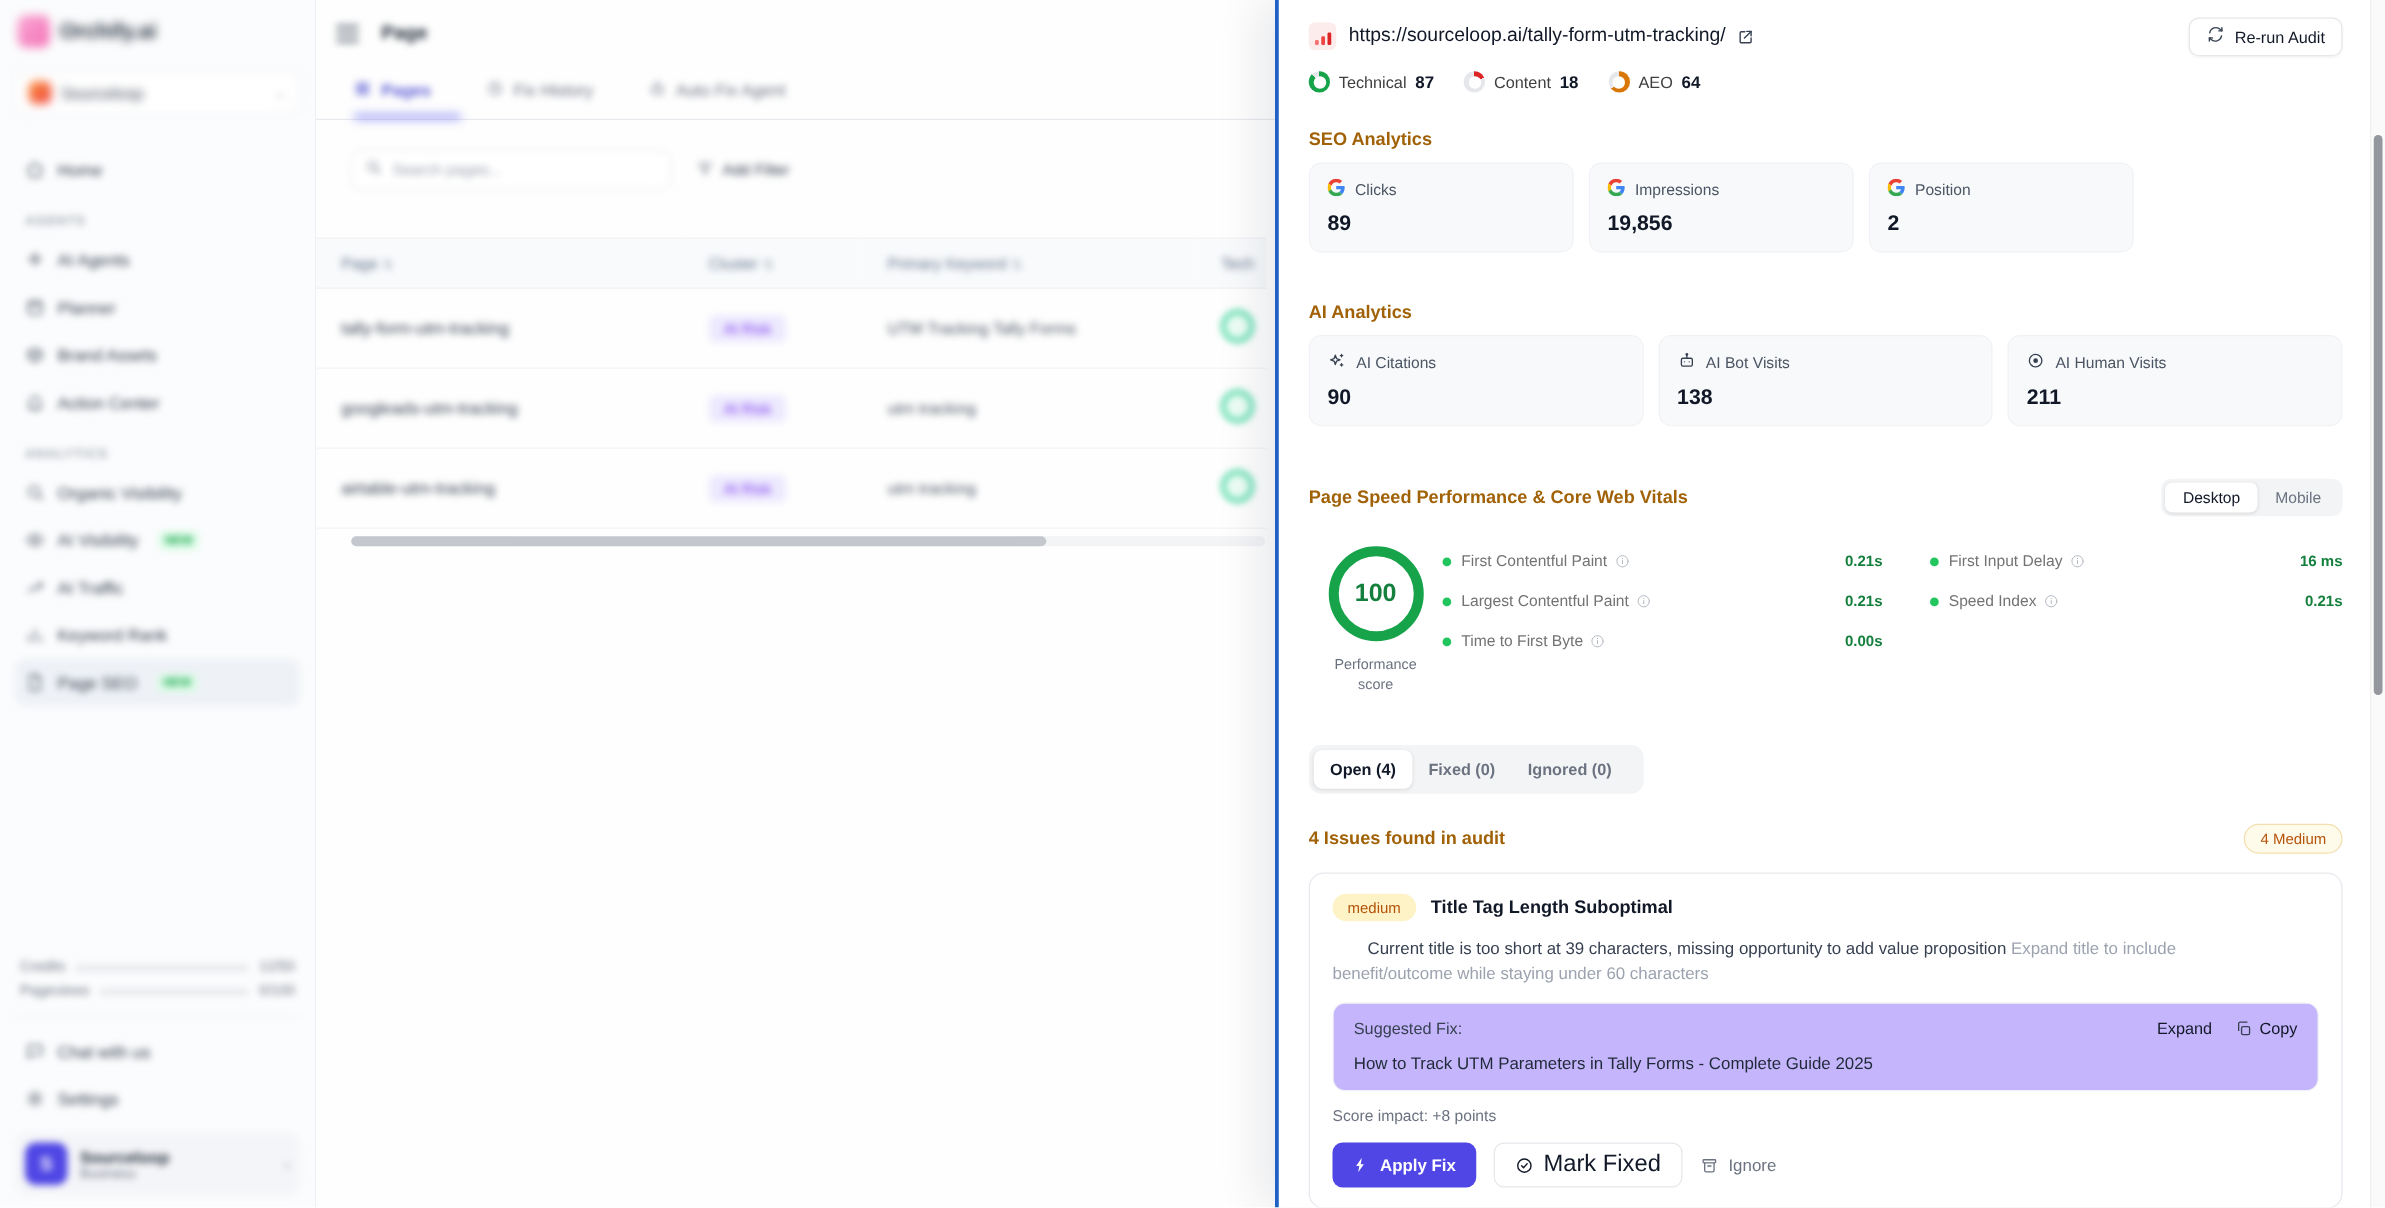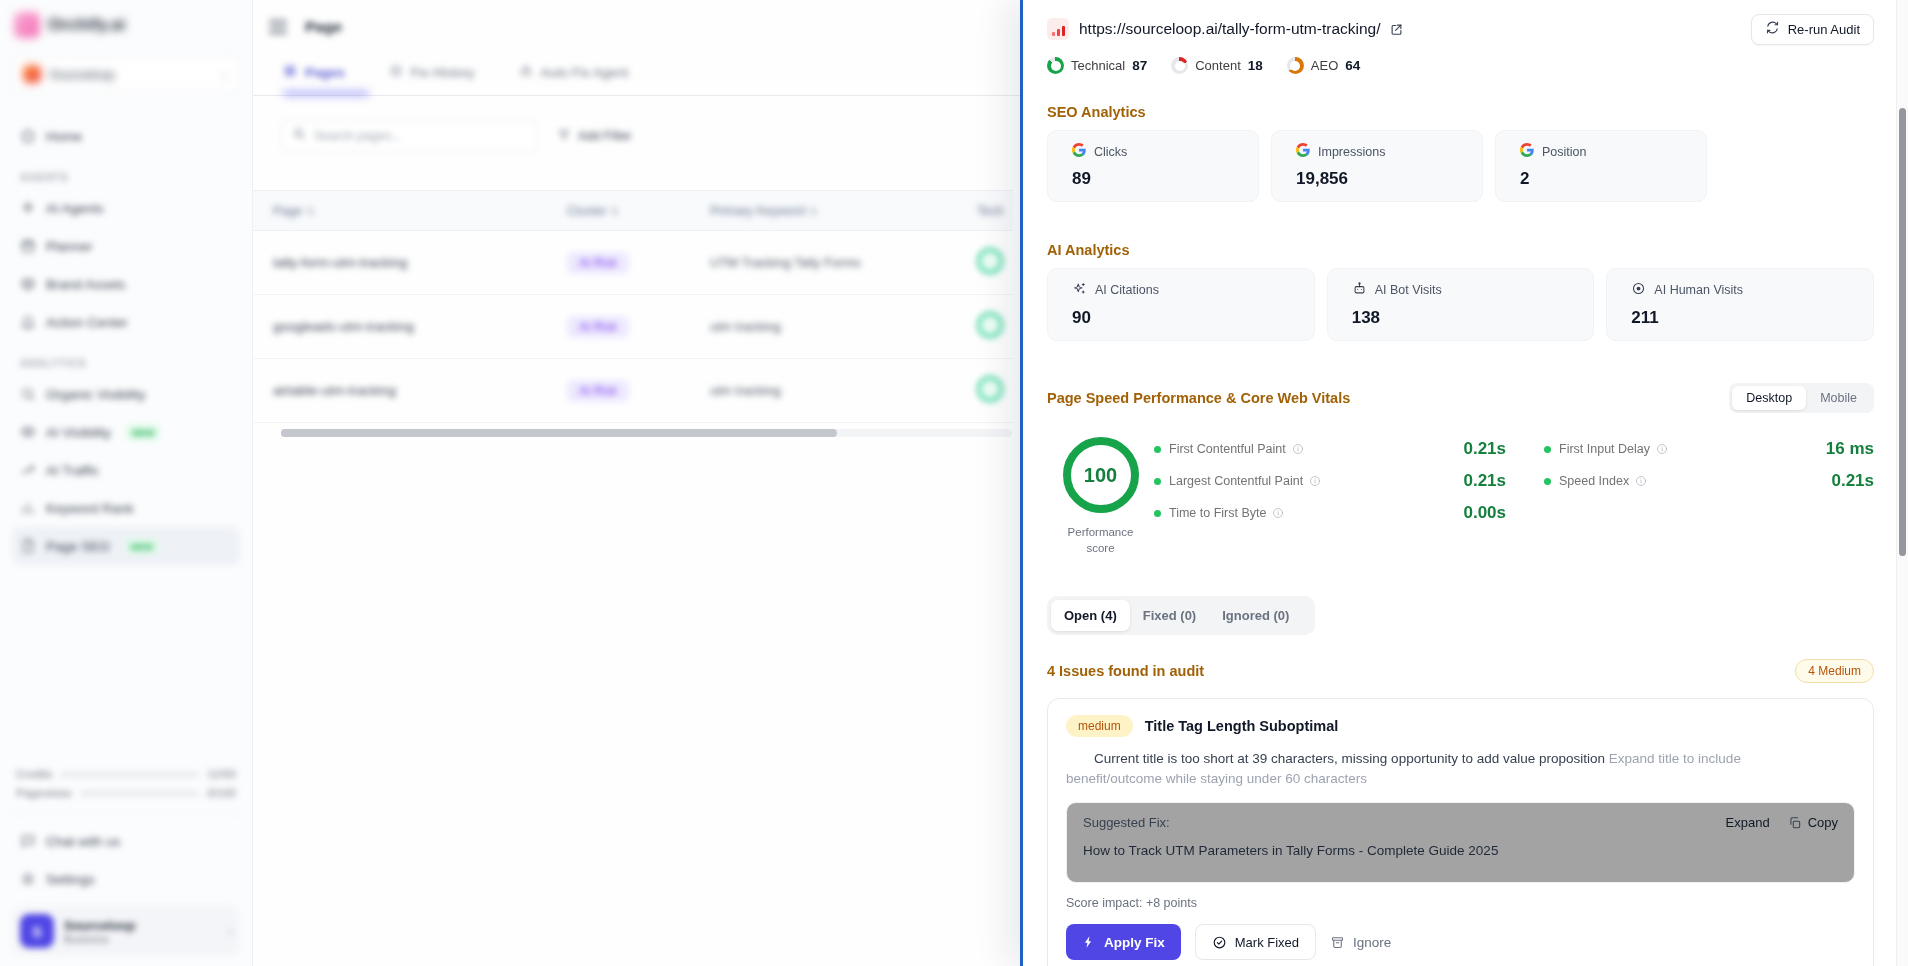--- a/index.html
+++ b/index.html
@@ -73,65 +73,65 @@
   .ext-ic svg, .ref-ic svg { width:15px; height:15px; stroke:#374151; fill:none; stroke-width:1.8; stroke-linecap:round; stroke-linejoin:round; }
   .rerun-btn { margin-left:auto; display:flex; align-items:center; gap:8px; background:#fff; border:1px solid #e5e7eb; border-radius:8px; height:31px; padding:0 13px; font-size:13px; color:#111827; box-shadow:0 1px 2px rgba(0,0,0,.04); }
   .scores-row { display:flex; align-items:center; gap:24px; margin-top:7px; }
   .score-item { display:flex; align-items:center; gap:7px; }
   .ring { width:17px; height:17px; border-radius:50%; position:relative; }
   .ring::after { content:""; position:absolute; inset:3.5px; background:#fff; border-radius:50%; }
   .score-label { font-size:13px; color:#404040; }
   .score-val { font-size:13.5px; font-weight:bold; color:#111827; }
   .sec-head { font-size:14.5px; font-weight:bold; color:#a16207; }
   .cards { display:flex; gap:12px; margin-top:10px; }
-  .card { background:#f8f9fb; border:1px solid #f1f2f5; border-radius:10px; padding:12px 24px; }
+  .card { background:#f8f9fb; border:1px solid #f1f2f5; border-radius:10px; padding:12px 14px; }
   .card .c-top { display:flex; align-items:center; gap:8px; font-size:12.5px; color:#4b5563; }
   .card .c-val { margin-top:9px; font-size:17px; font-weight:bold; color:#111827; }
   .gicon svg { width:14px; height:14px; }
   .aicon svg { width:15px; height:15px; stroke:#374151; fill:none; stroke-width:1.7; stroke-linecap:round; stroke-linejoin:round; }
   .speed-head-row { display:flex; align-items:center; margin-top:42px; }
   .seg { margin-left:auto; background:#f3f4f6; border-radius:8px; padding:3px; display:flex; }
   .seg-btn { font-size:12.5px; color:#6b7280; padding:5px 14px; border-radius:6px; }
   .seg-btn.active { background:#fff; color:#111827; box-shadow:0 1px 3px rgba(0,0,0,.1); }
   .perf-wrap { display:flex; margin-top:24px; }
   .perf-col { width:128px; display:flex; flex-direction:column; align-items:center; }
   .perf-circle { width:76px; height:76px; border-radius:50%; border:8px solid #16a34a; display:flex; align-items:center; justify-content:center; font-size:20px; font-weight:bold; color:#15803d; }
   .perf-label { margin-top:12px; font-size:11.5px; color:#6b7280; text-align:center; line-height:1.35; }
   .vitals { display:flex; gap:38px; padding-top:2px; }
   .vcol1 { width:352px; } .vcol2 { width:330px; }
   .vital { display:flex; align-items:center; height:20px; margin-bottom:12px; }
   .vdot { width:7px; height:7px; border-radius:50%; background:#22c55e; margin-right:8px; }
   .vlabel { font-size:12.5px; color:#737373; }
   .info-ic { margin-left:6px; display:inline-flex; }
   .info-ic svg { width:12px; height:12px; stroke:#b3b9c2; fill:none; stroke-width:1.6; stroke-linecap:round; }
-  .vval { margin-left:auto; font-size:17px; color:#15803d; font-weight:bold; }
+  .vval { margin-left:auto; font-size:12px; color:#15803d; font-weight:bold; }
   .issue-tabs { margin-top:40px; width:268px; background:#f3f4f6; border-radius:10px; padding:4px; display:flex; }
   .itab { font-size:13px; color:#6b7280; padding:8px 13px; border-radius:7px; white-space:nowrap;font-weight:bold; }
   .itab.active { background:#fff; color:#111827; font-weight:bold; box-shadow:0 1px 3px rgba(0,0,0,.1); }
   .issues-head-row { display:flex; align-items:center; margin-top:24px; }
   .medium-count-badge { margin-left:auto; font-size:12px; color:#b45309; background:#fffbeb; border:1px solid #f3dfad; border-radius:999px; padding:4px 12px; }
   .issue-card { margin-top:15px; border:1px solid #e7e9ee; border-radius:12px; padding:16px 18px; background:#fff; }
   .issue-title-row { display:flex; align-items:center; gap:12px; }
   .sev-badge { font-size:12px; color:#b45309; background:#fef3c7; border-radius:999px; padding:4px 12px; }
   .issue-title { font-size:14.5px; font-weight:bold; color:#111827; }
   .issue-desc { margin-top:12px; font-size:13.5px; line-height:1.45; max-width:762px; }
   .desc-a { color:#374151;margin-left:28px; } .desc-b { color:#9ca3af; }
-  .fix-box { margin-top:14px; background:#a3a3a3; border:1px solid #f0f1f4; border-radius:10px; padding:12px 16px 24px; }
+  .fix-box { margin-top:14px; background:#c4b5fd; border:1px solid #f0f1f4; border-radius:10px; padding:12px 16px 14px; }
   .fix-head { display:flex; align-items:center; }
   .fix-label { font-size:13px; color:#374151; }
   .fix-actions { margin-left:auto; display:flex; align-items:center; gap:18px; }
   .expand-btn { font-size:13px; color:#111827; }
   .copy-btn { display:flex; align-items:center; gap:6px; font-size:13px; color:#111827; }
   .copy-btn svg { width:14px; height:14px; stroke:#374151; fill:none; stroke-width:1.8; stroke-linejoin:round; }
   .fix-value { margin-top:13px; font-size:13.5px; color:#1f2937; }
   .score-impact { margin-top:13px; font-size:12.5px; color:#6b7280; }
   .issue-btns { display:flex; align-items:center; gap:14px; margin-top:14px; }
   .apply-btn { display:flex; align-items:center; gap:8px; background:#4f46e5; color:#fff; font-size:13.5px; font-weight:bold; border:none; border-radius:8px; height:36px; padding:0 16px; }
   .apply-btn svg { width:14px; height:14px; fill:#fff; }
-  .mark-btn { display:flex; align-items:center; gap:8px; background:#fff; color:#111827; font-size:13px; border:1px solid #e5e7eb; border-radius:8px; height:36px; padding:0 16px; }
+  .mark-btn { display:flex; align-items:center; gap:8px; background:#fff; color:#111827; font-size:19px; border:1px solid #e5e7eb; border-radius:8px; height:36px; padding:0 16px; }
   .mark-btn svg { width:15px; height:15px; stroke:#111827; fill:none; stroke-width:1.8; stroke-linecap:round; stroke-linejoin:round; }
   .ignore-btn { display:flex; align-items:center; gap:8px; color:#6b7280; font-size:13.5px; background:none; border:none; }
   .ignore-btn svg { width:15px; height:15px; stroke:#6b7280; fill:none; stroke-width:1.7; stroke-linecap:round; stroke-linejoin:round; }
 
   
   #vscroll { position:absolute; right:0; top:0; width:12px; height:966px; background:#fafafa; border-left:1px solid #efefef; }
   #vscroll-thumb { position:absolute; right:2px; top:108px; width:7px; height:448px; background:#94979e; border-radius:4px; }
 </style>
 </head>
 <body>

